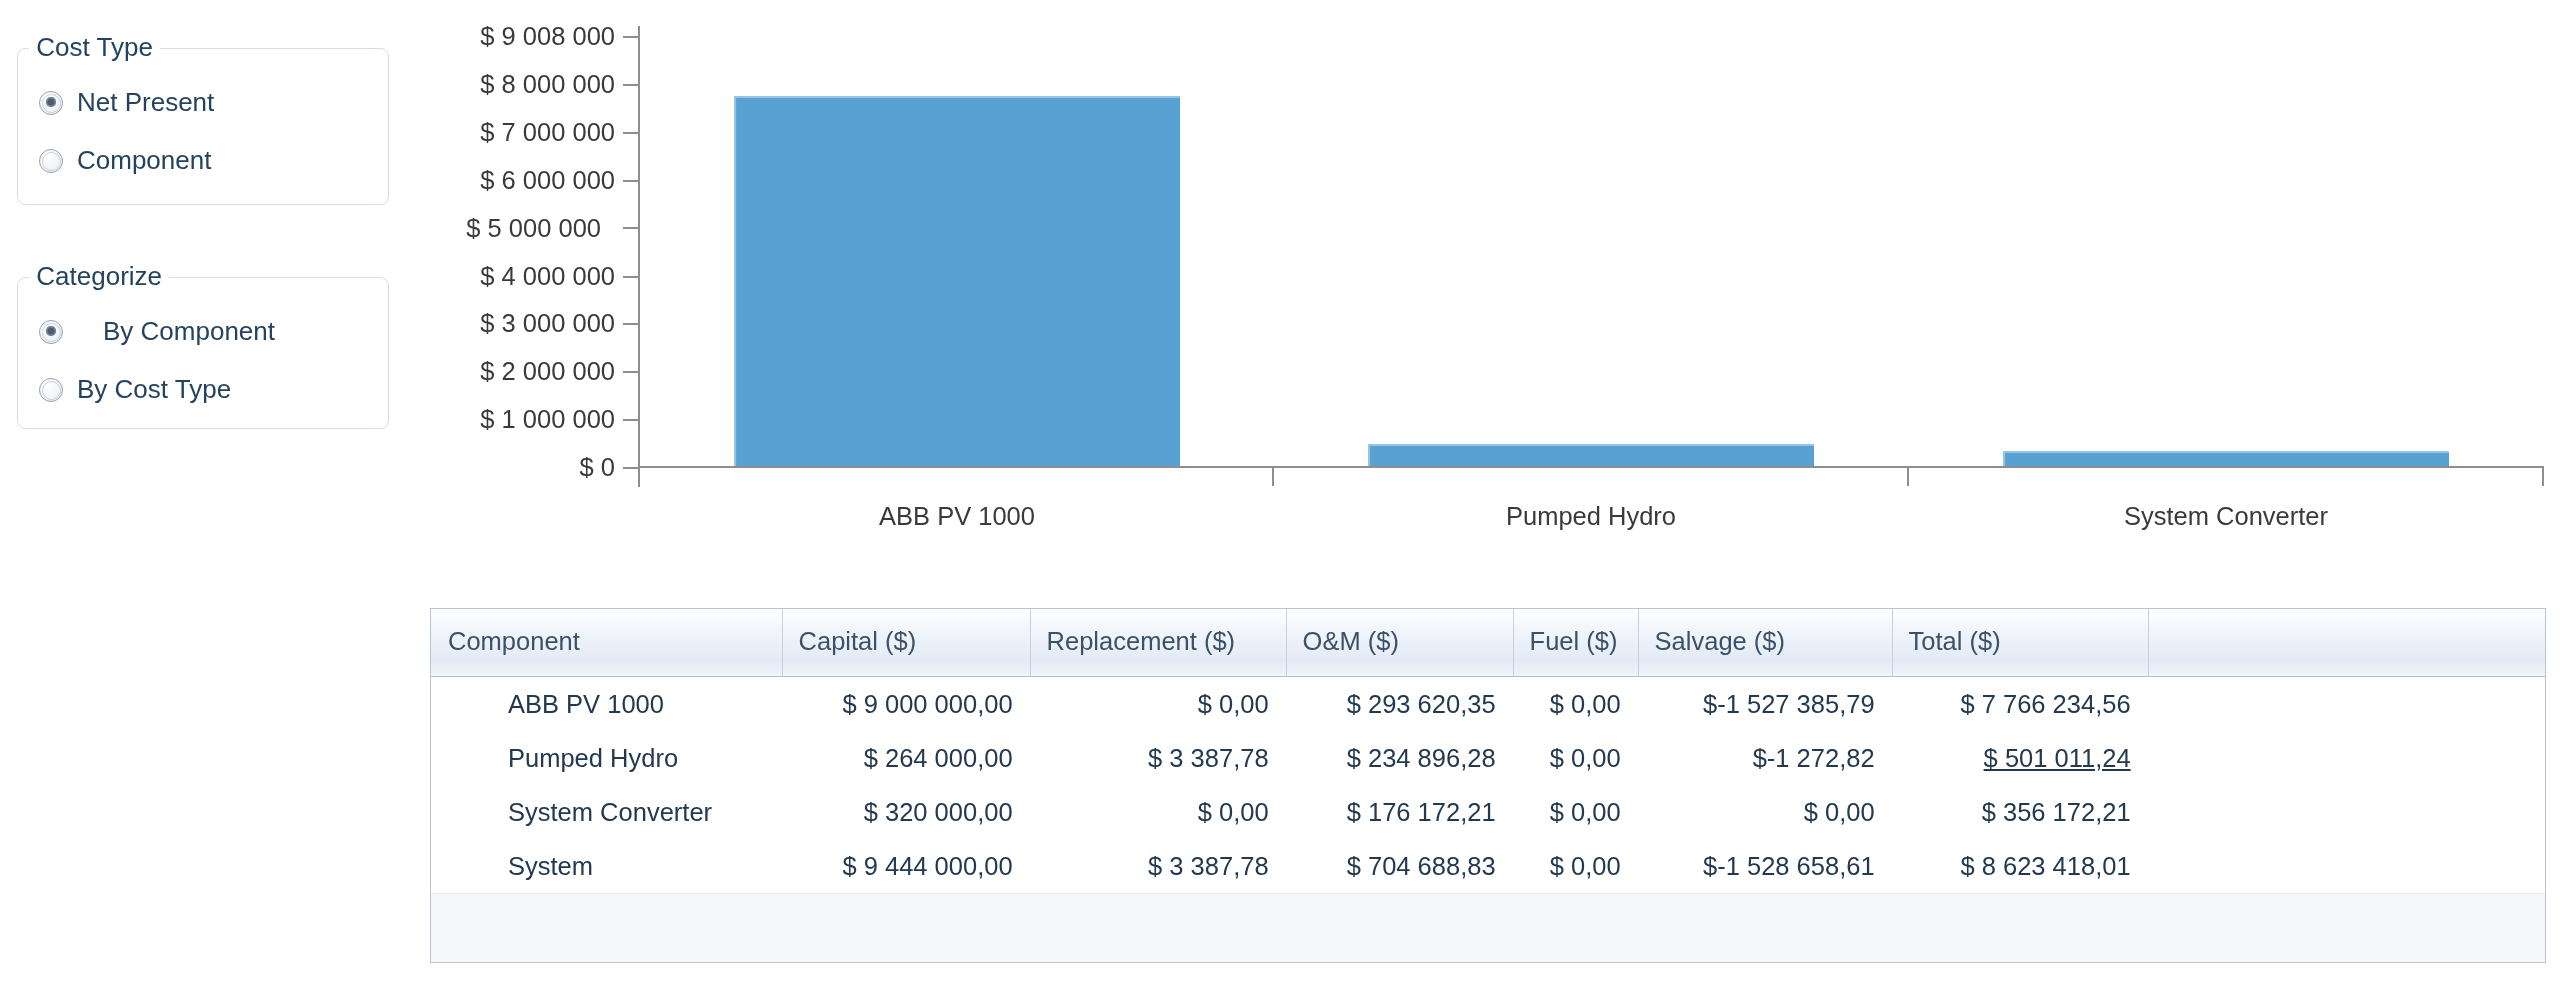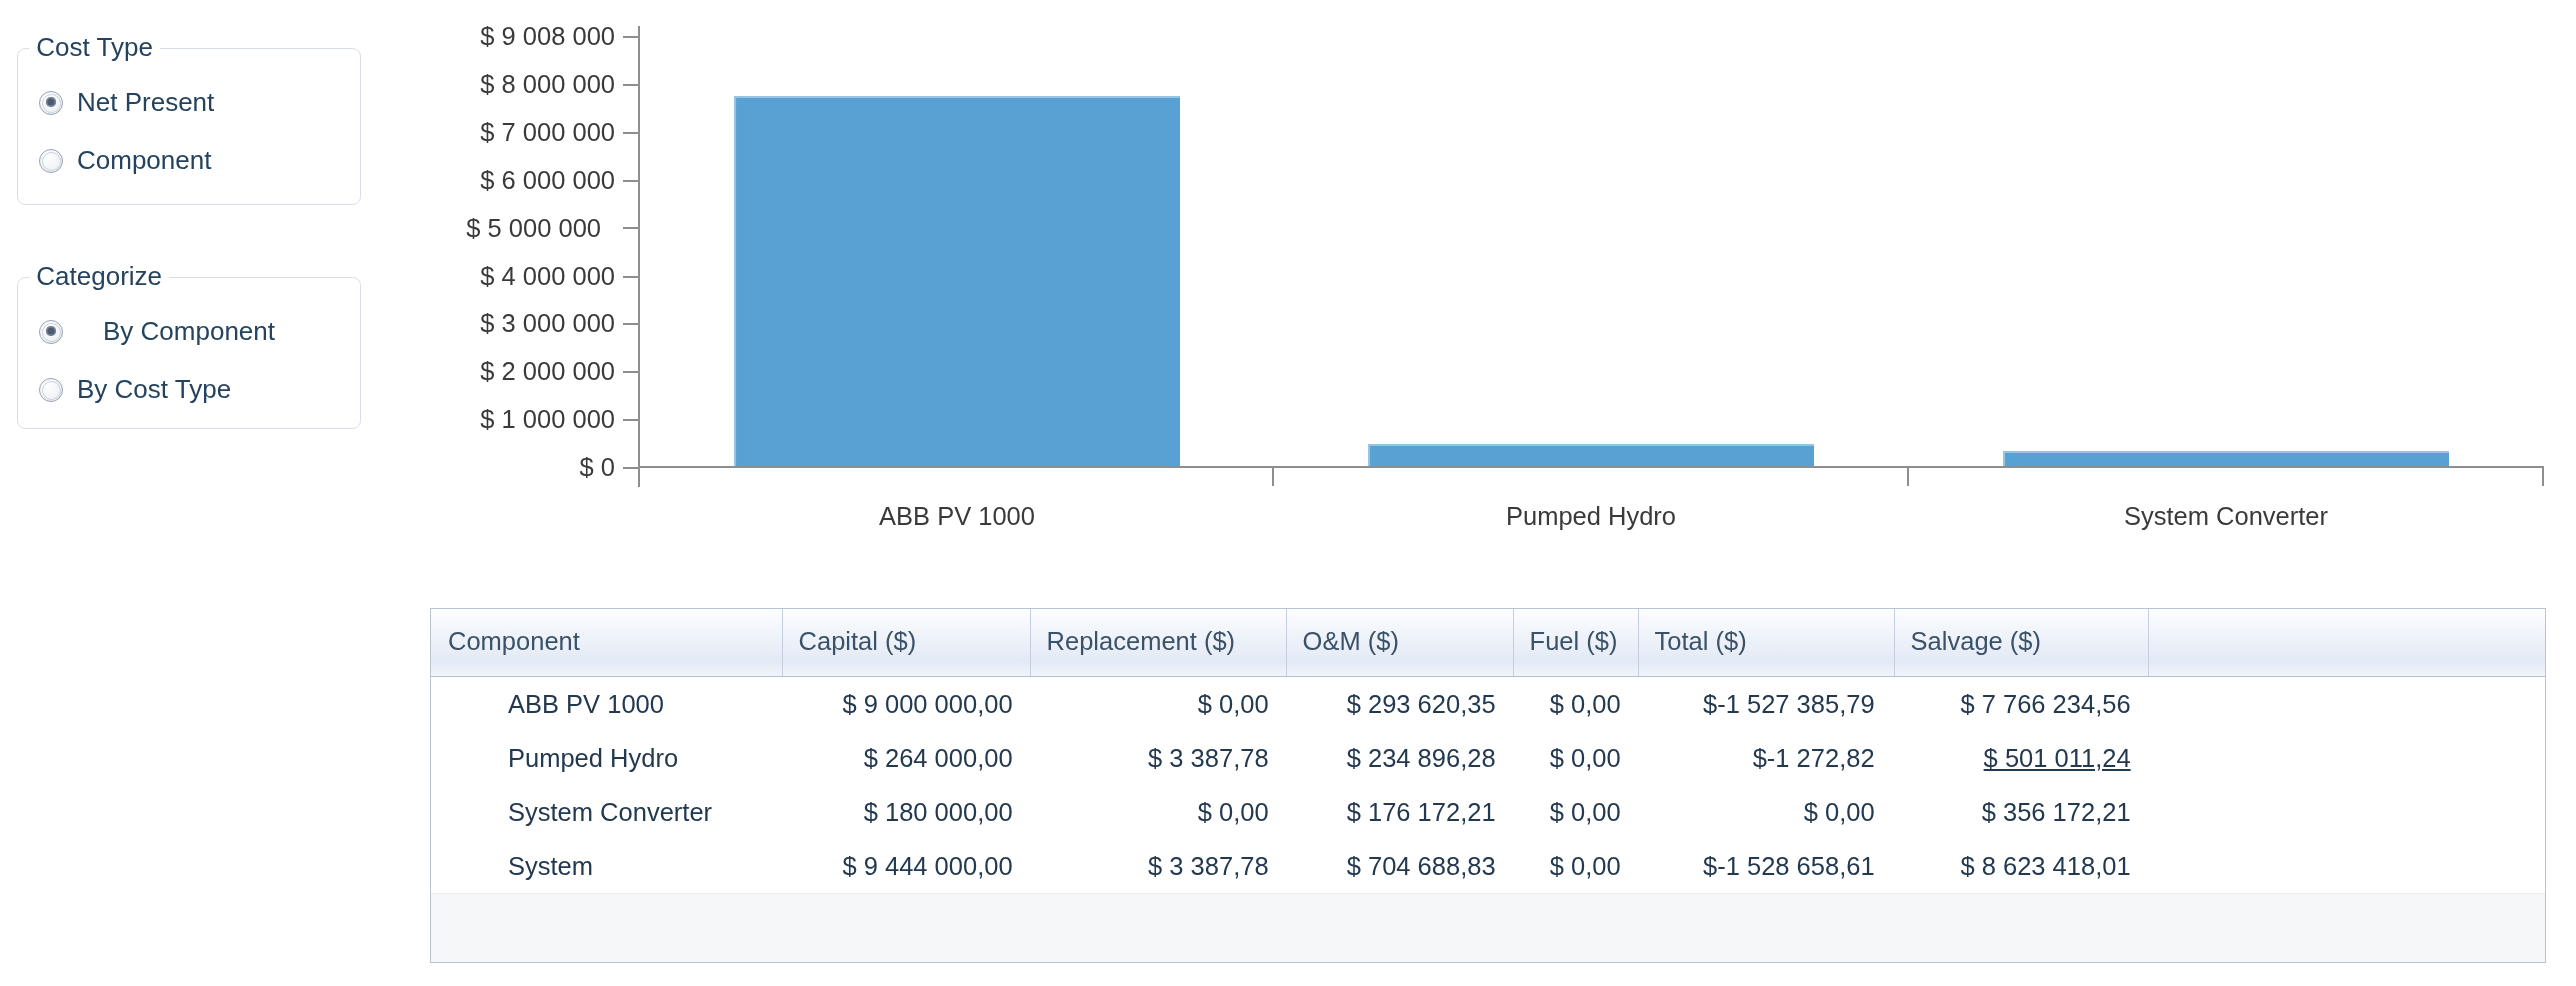--- a/index.html
+++ b/index.html
@@ -4,21 +4,21 @@
 <style>
   * { margin:0; padding:0; box-sizing:border-box; }
   html,body { background:#ffffff; }
   .app {
     position:relative; width:2576px; height:986px; background:#fff;
     font-family:"Liberation Sans", sans-serif; overflow:hidden;
   }
 
   
   .groupbox {
-    position:absolute; left:17px; width:344px;
+    position:absolute; left:17px; width:372px;
     border:1.4px solid #d7dde6; border-radius:8.5px; background:#fff;text-align:right;
   }
   .groupbox .legend {
     position:absolute; top:-17px; left:11.3px; background:#fff;
     padding:0 7px; font-size:26px; color:#24435f; white-space:nowrap;
   }
   .radio-row {
     position:absolute; left:21px; height:33px; display:flex; align-items:center;
     cursor:default;
   }
@@ -150,22 +150,22 @@
     <div class="axis-line x-axis-line"></div>
   </div>
 
   <div class="tbl">
     <div class="tbl-header" id="tbl-header">
         <div class="th" style="width: 352px; padding-left: 17px;">Component</div>
         <div class="th" style="width: 248px;">Capital ($)</div>
         <div class="th" style="width: 256px;">Replacement ($)</div>
         <div class="th" style="width: 227px;">O&amp;M ($)</div>
         <div class="th" style="width: 125px;">Fuel ($)</div>
+        <div class="th" style="width: 254px;">Salvage ($)</div>
         <div class="th" style="width: 256px;">Total ($)</div>
-        <div class="th" style="width: 254px;">Salvage ($)</div>
         <div class="th" style="width: 395px;"></div>
       </div>
     <div id="tbl-body">
         <div class="tbl-row">
           <div class="td first" style="width: 352px;">ABB PV 1000</div>
           <div class="td" style="width: 248px;">$ 9 000 000,00</div>
           <div class="td" style="width: 256px;">$ 0,00</div>
           <div class="td" style="width: 227px;">$ 293 620,35</div>
           <div class="td" style="width: 125px;">$ 0,00</div>
           <div class="td" style="width: 254px;">$-1 527 385,79</div>
@@ -177,21 +177,21 @@
           <div class="td" style="width: 248px;">$ 264 000,00</div>
           <div class="td" style="width: 256px;">$ 3 387,78</div>
           <div class="td" style="width: 227px;">$ 234 896,28</div>
           <div class="td" style="width: 125px;">$ 0,00</div>
           <div class="td" style="width: 254px;">$-1 272,82</div>
           <div class="td" style="width: 256px; text-decoration: underline;">$ 501 011,24</div>
           <div class="td" style="width: 395px;"></div>
         </div>
         <div class="tbl-row">
           <div class="td first" style="width: 352px;">System Converter</div>
-          <div class="td" style="width: 248px;">$ 180 000,00</div>
+          <div class="td" style="width: 248px;">$ 320 000,00</div>
           <div class="td" style="width: 256px;">$ 0,00</div>
           <div class="td" style="width: 227px;">$ 176 172,21</div>
           <div class="td" style="width: 125px;">$ 0,00</div>
           <div class="td" style="width: 254px;">$ 0,00</div>
           <div class="td" style="width: 256px;">$ 356 172,21</div>
           <div class="td" style="width: 395px;"></div>
         </div>
         <div class="tbl-row">
           <div class="td first" style="width: 352px;">System</div>
           <div class="td" style="width: 248px;">$ 9 444 000,00</div>

